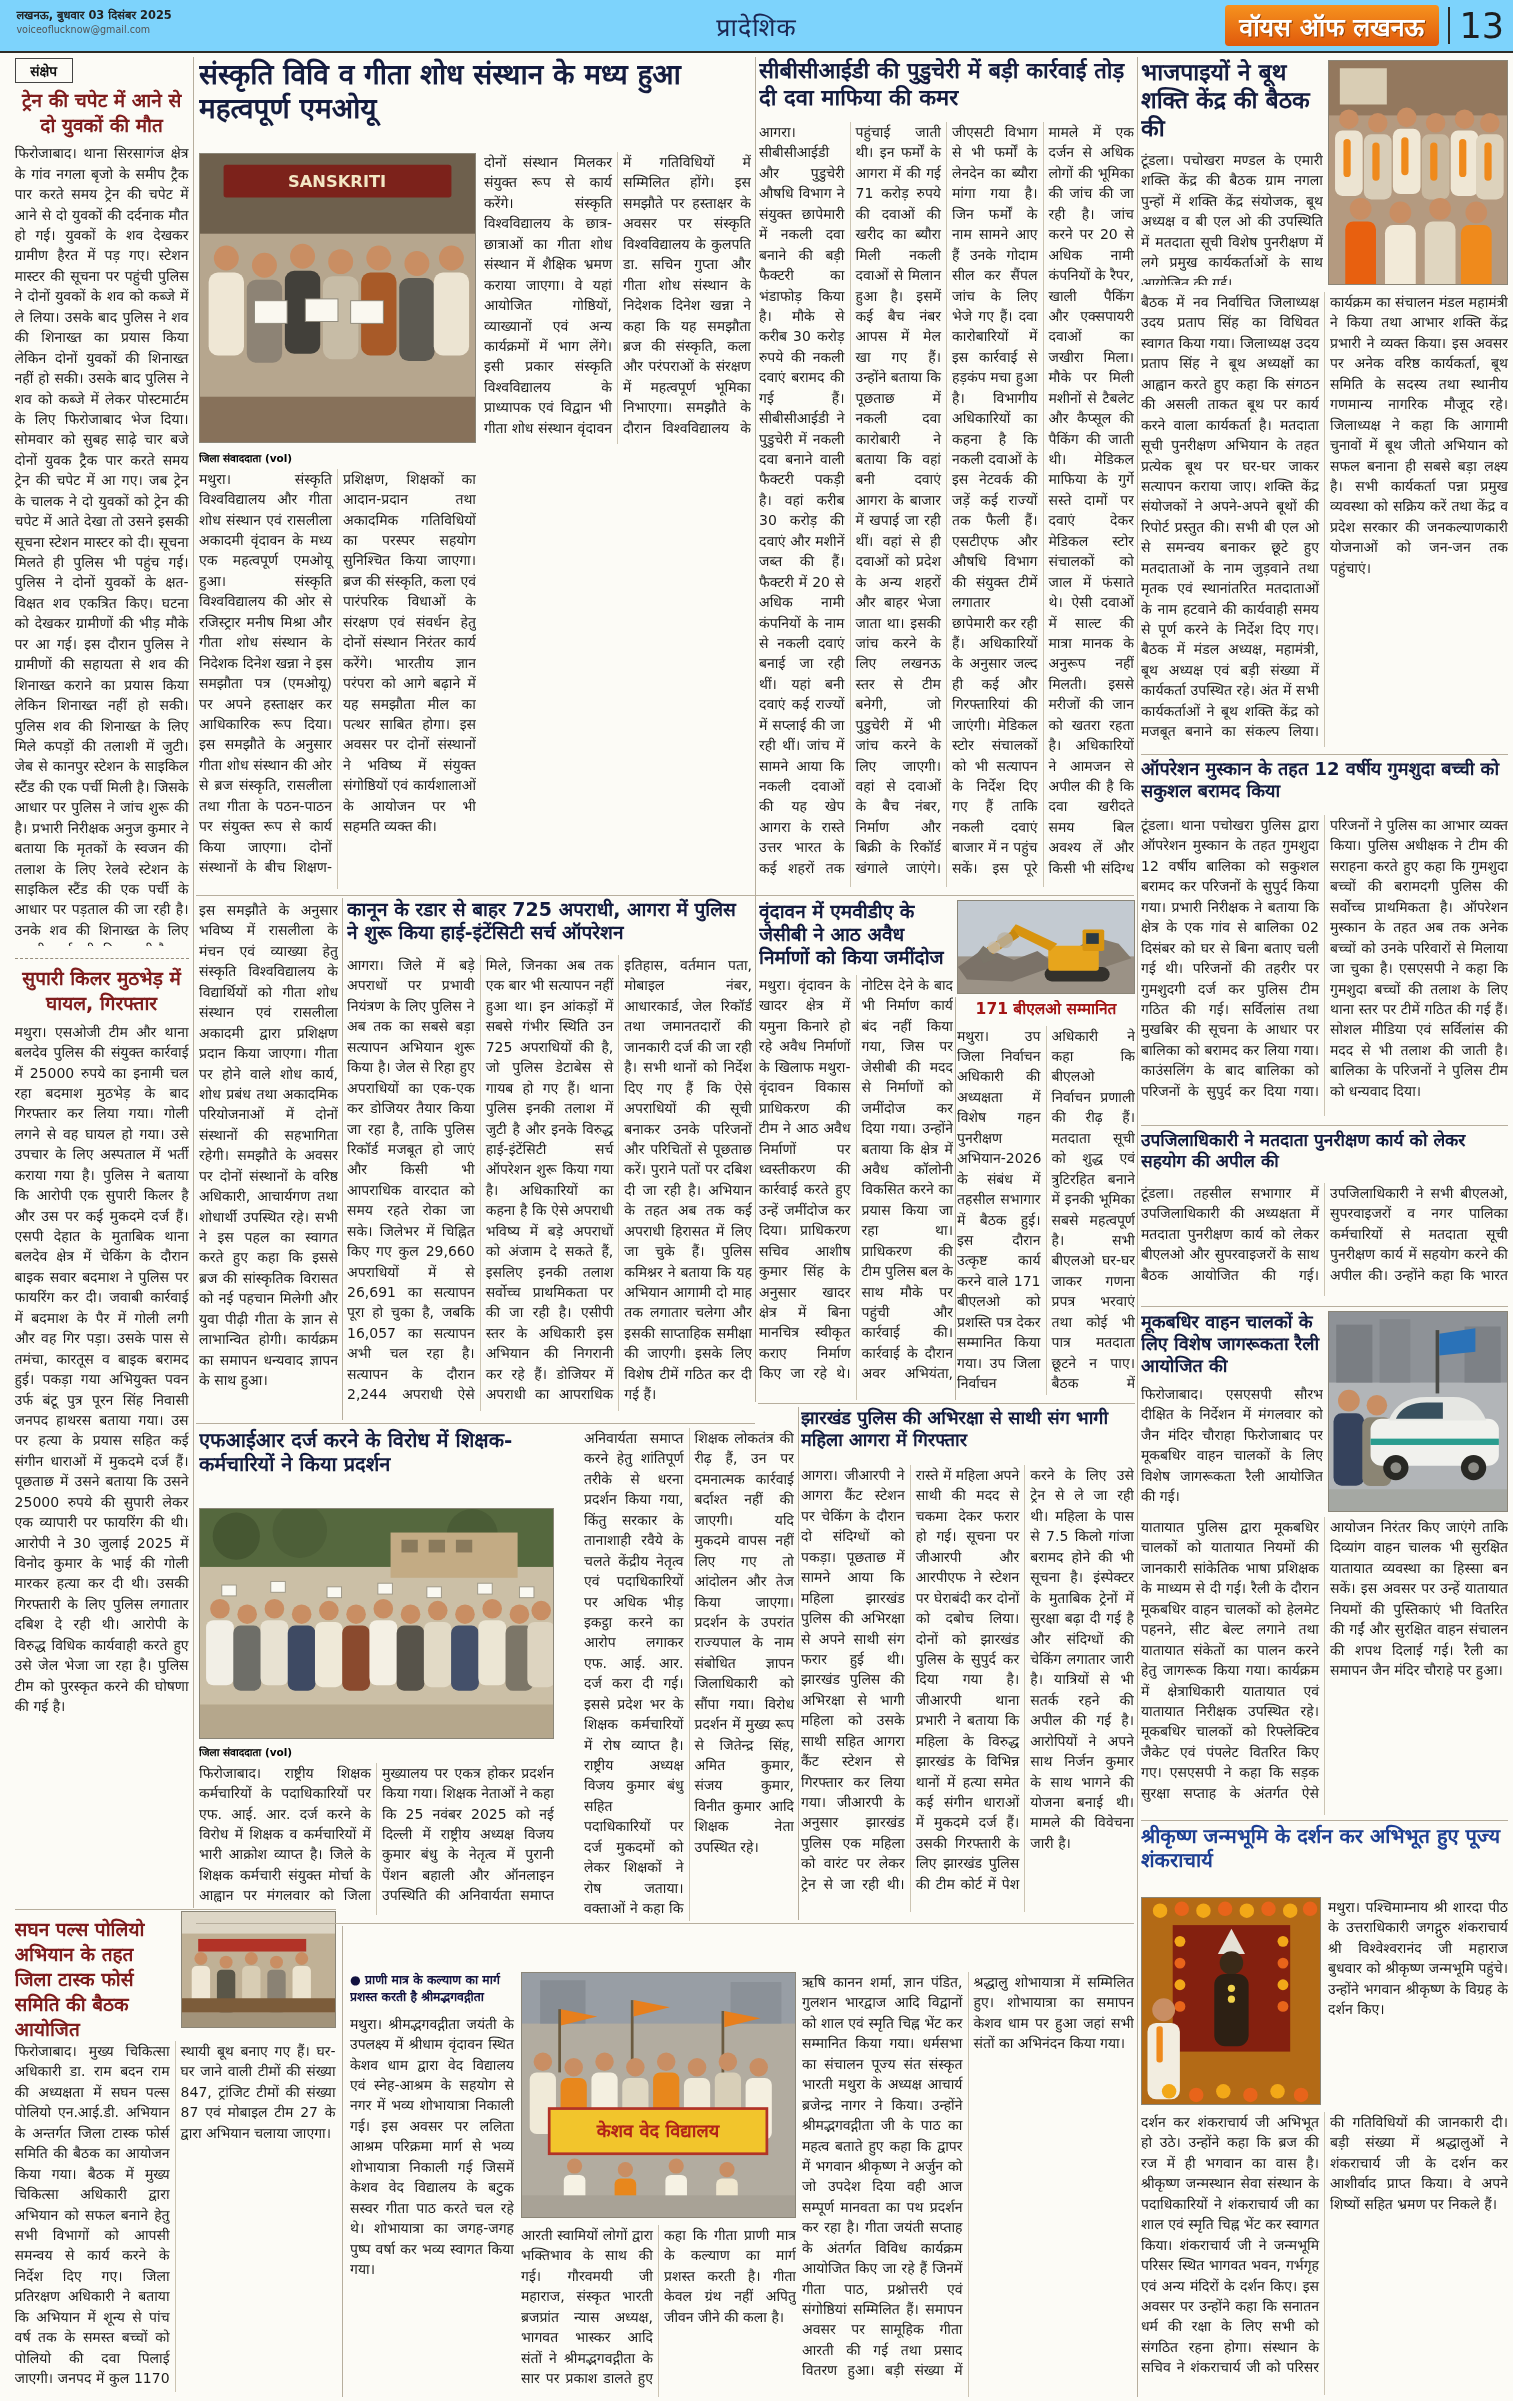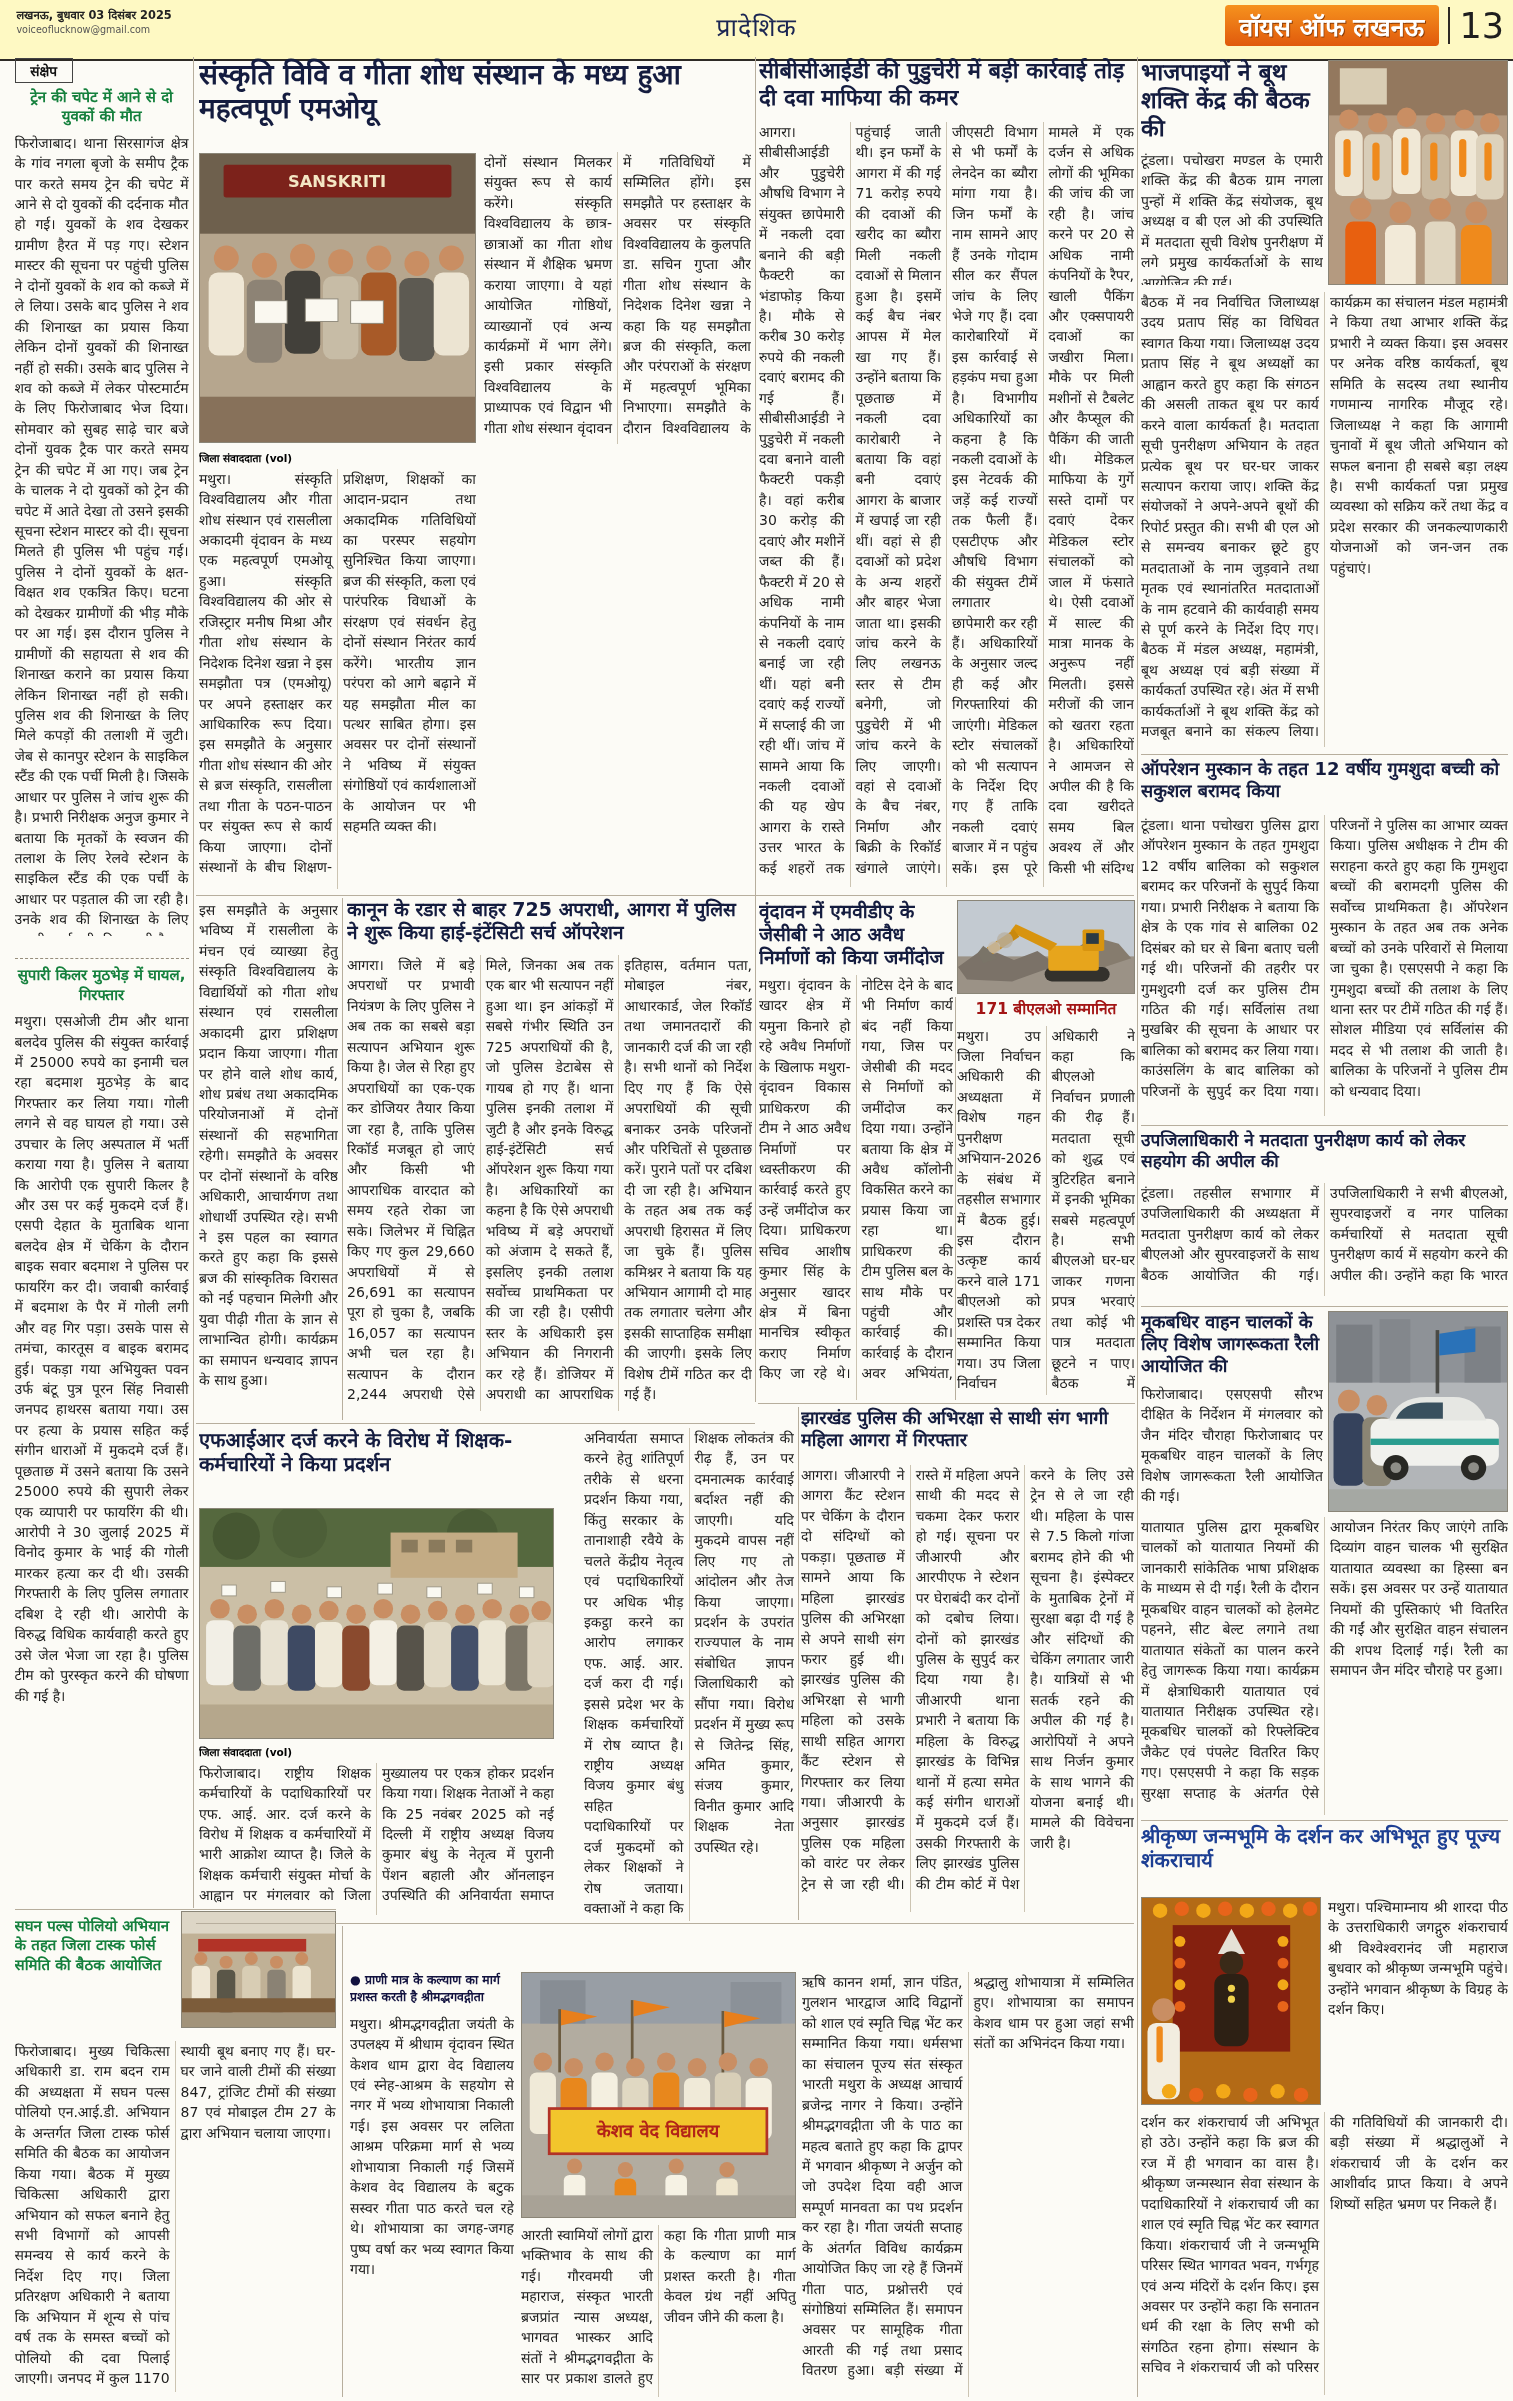--- a/index.html
+++ b/index.html
@@ -14,32 +14,32 @@
   .c2{column-count:2;column-gap:11px;column-rule:0.9px solid #ccc4b2;column-fill:auto}
   .c3{column-count:3;column-gap:11px;column-rule:0.9px solid #ccc4b2;column-fill:auto}
   .c4{column-count:4;column-gap:11px;column-rule:0.9px solid #ccc4b2;column-fill:auto}
   .byline{display:block;font-weight:bold;font-size:10.5px;color:#000;margin-bottom:3.7px}
   .kicker{font-weight:bold;font-size:12.3px;color:#12123f;line-height:1.4;margin-bottom:7.3px}
   .photo{display:block;width:100%;height:100%;border:0.9px solid #8a8577;background:#eee}
   .vr{position:absolute;width:0.9px;background:#b7ae9d}
   .hr{position:absolute;height:0.9px;background:#b7ae9d}
   .hr-dash{position:absolute;height:0;border-top:0.9px dashed #968d7c}
   
-  #header{position:absolute;left:0;top:0;width:1513px;height:61px;border-bottom:2.7px solid #2e2b26;background:#fef9c3}
+  #header{position:absolute;left:0;top:0;width:1513px;height:53px;border-bottom:2.7px solid #2e2b26;background:#7dd3fc}
   .date-block{position:absolute;left:16.4px;top:7.3px;color:#222}
   .date-line{font-size:11.4px;font-weight:bold}
   .email-line{font-size:9.6px;color:#555;margin-top:1.8px}
   .section-title{position:absolute;left:0;right:0;top:9px;text-align:center;font-size:25px;font-weight:normal;color:#1b2653;letter-spacing:0.9px}
   .masthead{position:absolute;right:9px;top:3.7px;height:44px;display:flex;align-items:center;gap:9px}
   .masthead-name{background:linear-gradient(180deg,#f6921e,#e05a0c);color:#fff;font-weight:bold;font-size:25px;padding:3.7px 14.6px;border-radius:3.7px;text-shadow:0.9px 0.9px 0 #8a3a05;white-space:nowrap}
   .masthead-sep{width:2.7px;height:37px;background:#2e2b26}
   .masthead-page{font-size:35px;font-weight:normal;color:#1e1e1e}
   
   .briefs-tag{display:inline-block;border:1.4px solid #444;padding:1.8px 14.6px;font-weight:bold;font-size:13.7px;color:#111;margin-bottom:5px}
-  .brief-hl{font-size:15px;font-weight:bold;color:#15803d;line-height:1.32;margin-bottom:5.5px;text-align:center}
+  .brief-hl{font-size:19px;font-weight:bold;color:#7f1d1d;line-height:1.32;margin-bottom:5.5px;text-align:center}
 </style>
 </head>
 <body>
 
 <svg width="0" height="0" style="position:absolute" aria-hidden="true">
   <defs>
     <symbol id="person" viewBox="0 0 40 110">
       <circle cx="20" cy="13" r="12" fill="#c98e63"></circle>
       <rect x="3" y="27" width="34" height="80" rx="9" fill="currentColor"></rect>
     </symbol>

